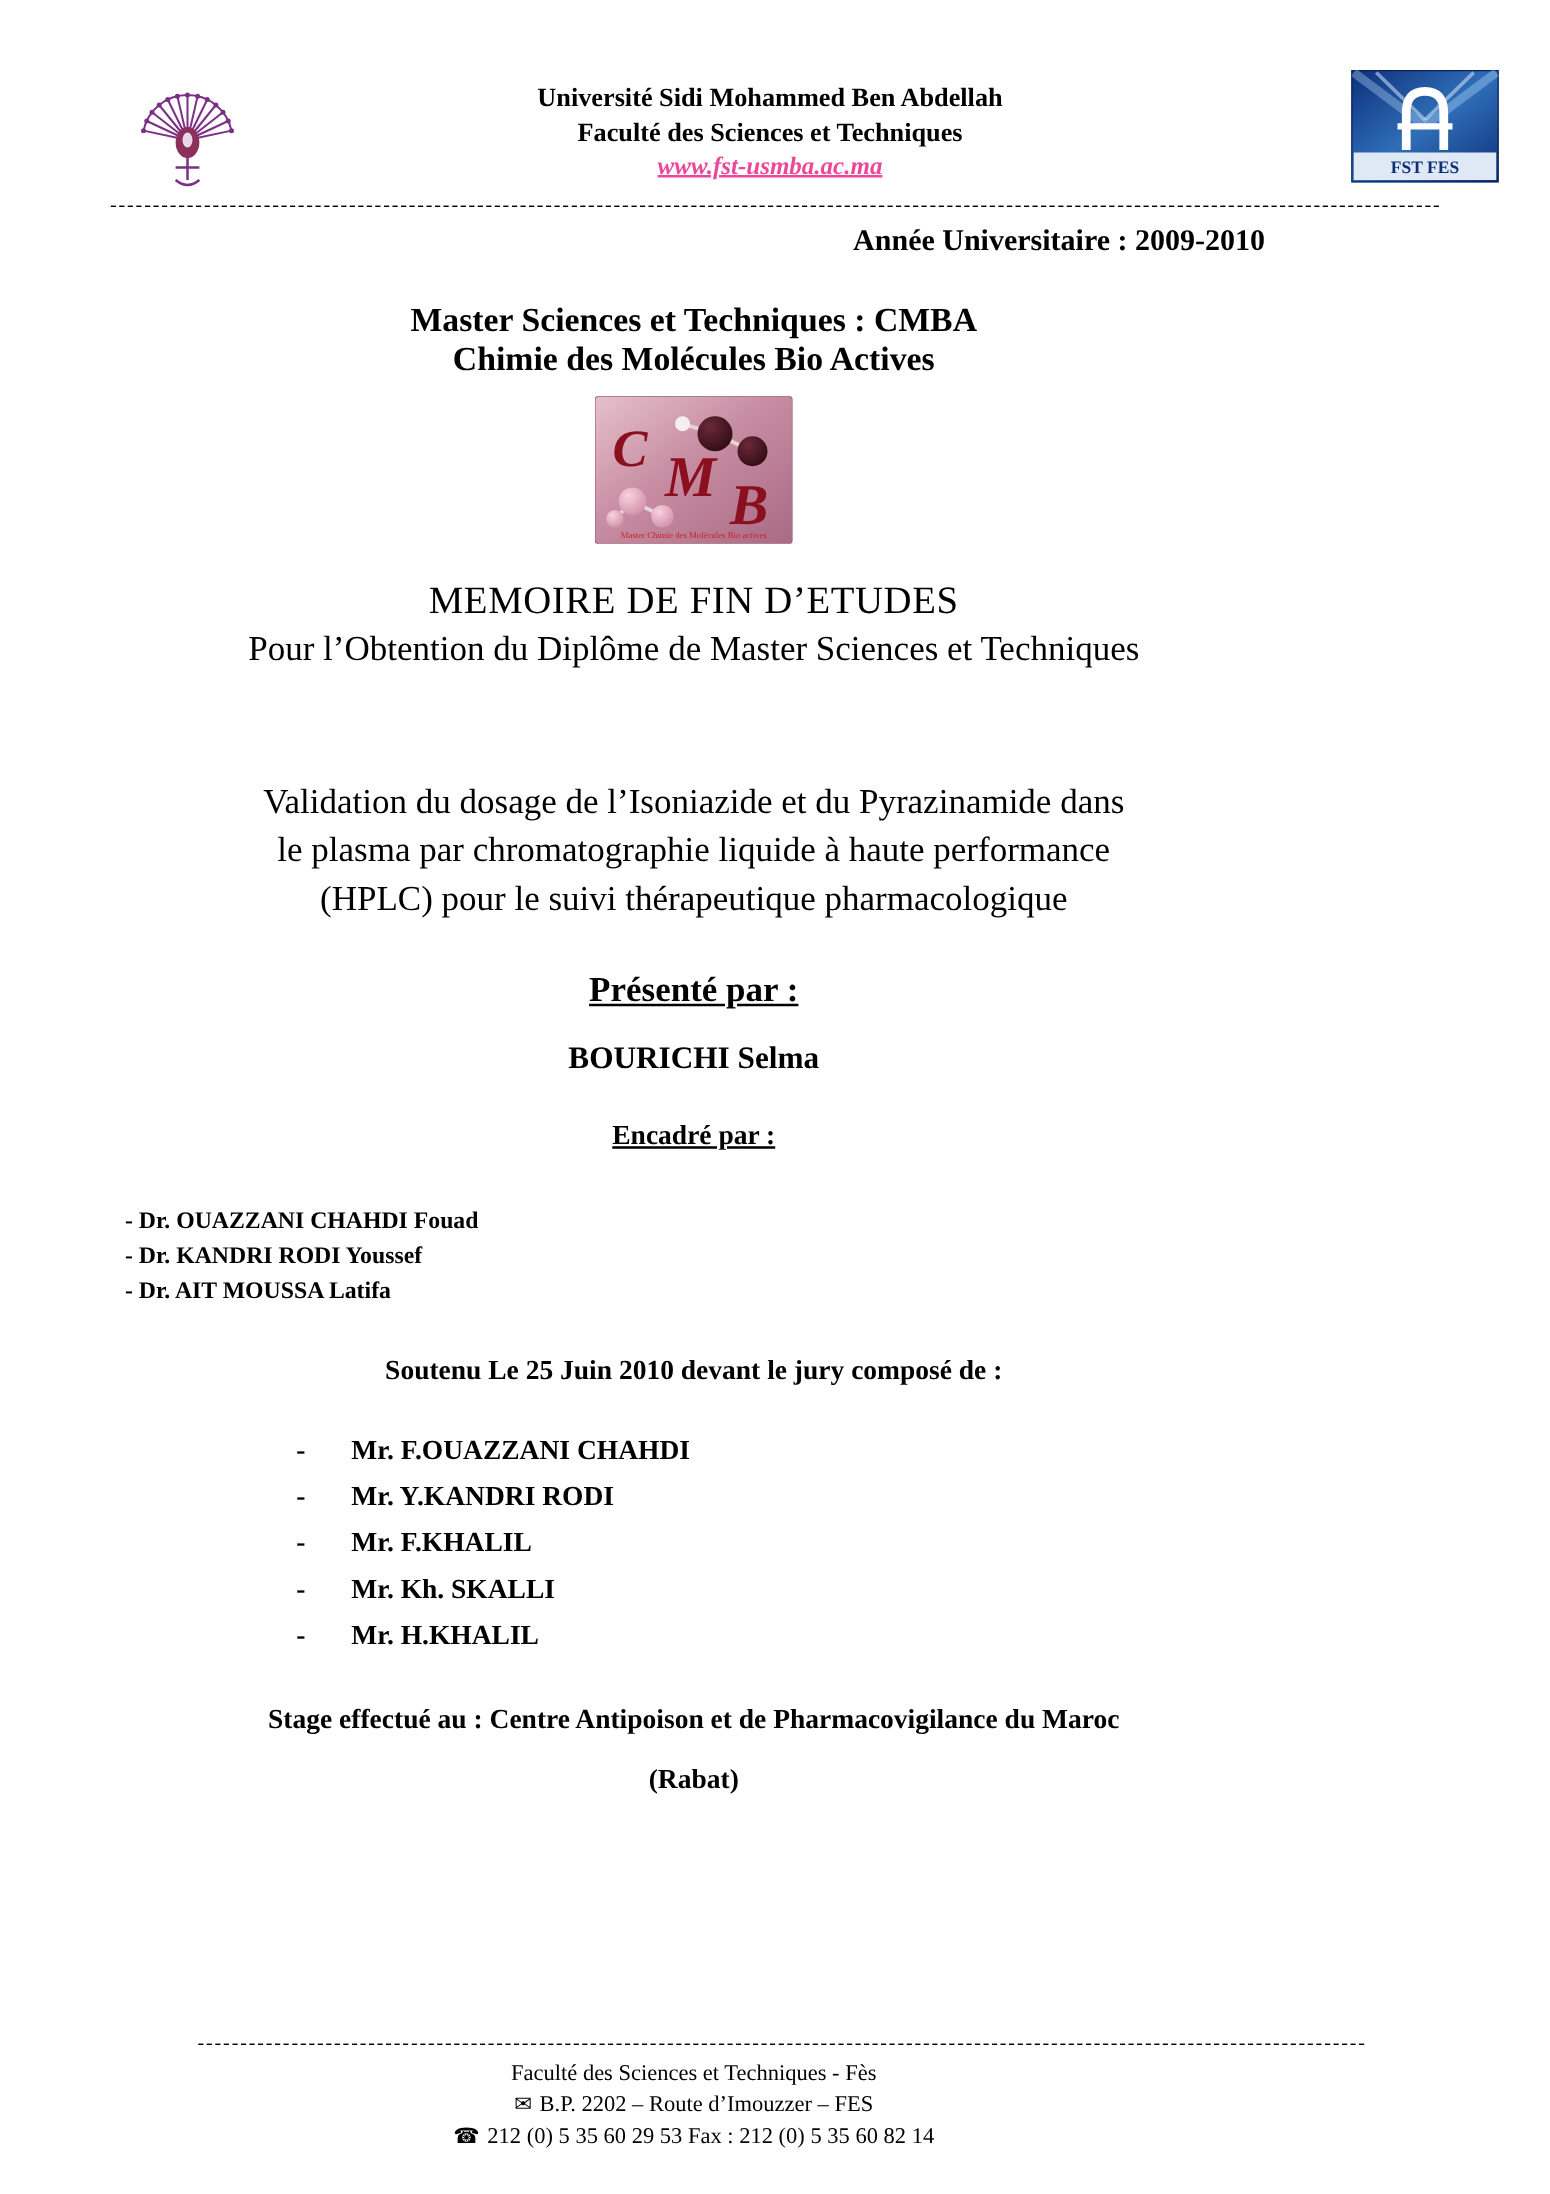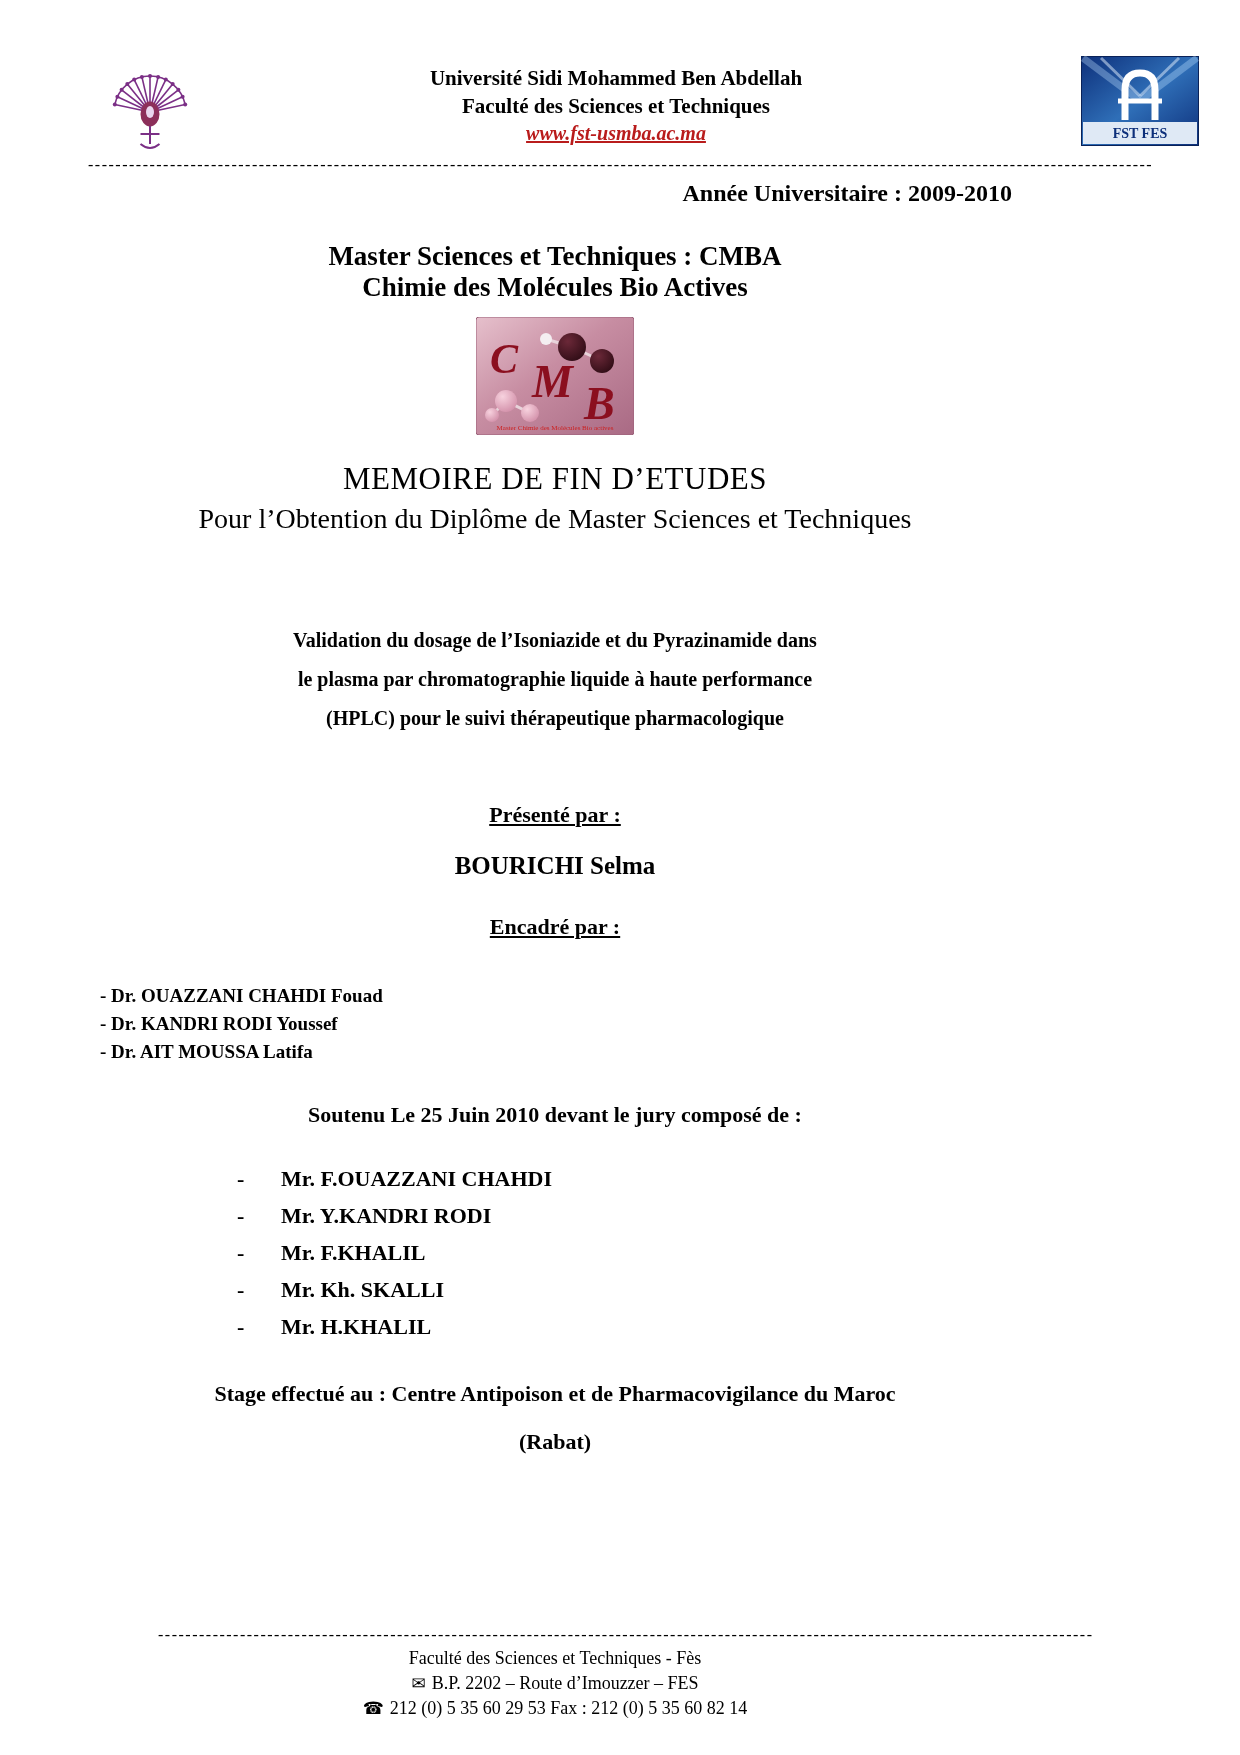--- a/index.html
+++ b/index.html
@@ -5,42 +5,42 @@
   * { margin:0; padding:0; box-sizing:border-box; }
   html,body { width:1240px; height:1755px; background:#ffffff; }
   body { font-family:"Liberation Serif", serif; color:#000; overflow:hidden; }
   .page { width:1240px; height:1755px; padding:48px 88px 34px 88px; display:flex; flex-direction:column; }
 
   
   .header { display:flex; align-items:flex-start; margin-top:4px; }
   .logo-left { width:96px; height:102px; margin-left:14px; flex:0 0 auto; }
   .header-center { flex:1; text-align:center; padding-top:12px; }
   .h-line { font-weight:bold; font-size:21px; line-height:28px; }
-  .h-url { font-weight:bold; font-style:italic; font-size:20px; color:#b91c1c; text-decoration:underline; margin-top:2px; cursor:pointer; display:inline-block; }
+  .h-url { font-weight:bold; font-style:italic; font-size:20px; color:#ec4899; text-decoration:underline; margin-top:2px; cursor:pointer; display:inline-block; }
   .logo-right { width:118px; height:90px; margin-top:4px; flex:0 0 auto;padding-left:47px; }
 
   .divider { white-space:nowrap; overflow:hidden; font-size:16px; letter-spacing:1.5px; margin-top:2px; color:#000; }
   .footer-divider { margin:0 60px 2px 70px; }
 
   .annee { text-align:right; font-weight:bold; font-size:24px; margin-top:6px; margin-right:140px; }
 
   
   .c { text-align:center; margin-right:130px; }
 
   .program { margin-top:34px; font-weight:bold; font-size:27px; line-height:31px; }
 
   .cmb-wrap { margin-top:14px; }
   .cmb-logo { width:158px; height:118px; display:inline-block; }
 
   .memoire-title { margin-top:22px; font-weight:normal; font-size:31px; letter-spacing:0.5px; }
   .memoire-sub { margin-top:6px; font-size:28px; }
 
-  .thesis-title { margin-top:86px; font-weight:bold; font-size:20px; line-height:39px; }
-
-  .presente { margin-top:64px; font-weight:bold; font-size:22px; }
+  .thesis-title { margin-top:86px; font-weight:normal; font-size:28px; line-height:39px; }
+
+  .presente { margin-top:38px; font-weight:bold; font-size:28px; }
   .presente span, .encadre span { text-decoration:underline; }
   .author { margin-top:24px; font-weight:bold; font-size:25px; }
   .encadre { margin-top:34px; font-weight:bold; font-size:22px; }
 
   .supervisors { margin-top:42px; margin-left:12px; font-weight:bold; font-size:19px; line-height:28px; }
 
   .soutenu { margin-top:36px; font-weight:bold; font-size:22px; }
 
   .jury { margin-top:38px; margin-left:149px; font-weight:bold; font-size:22px; }
   .jury-row { display:flex; margin-bottom:11px; }

